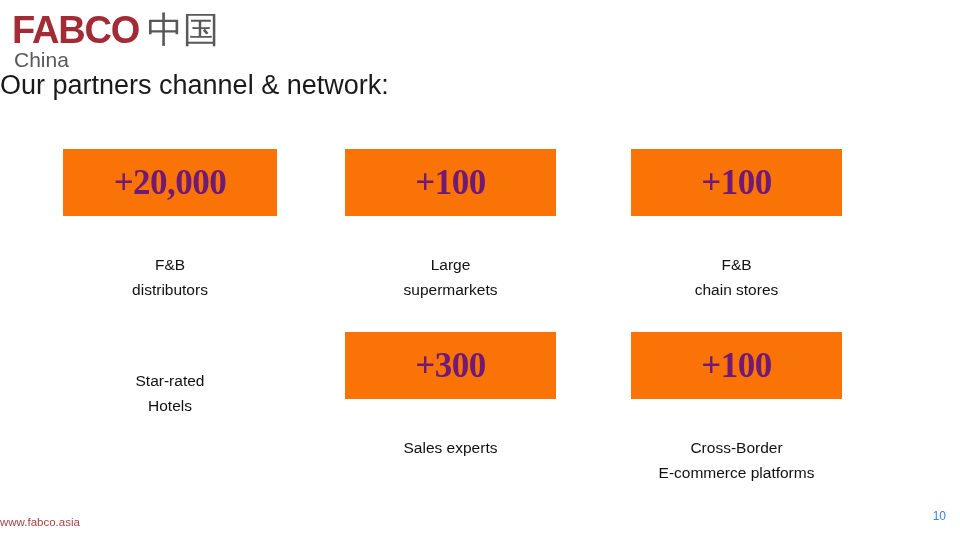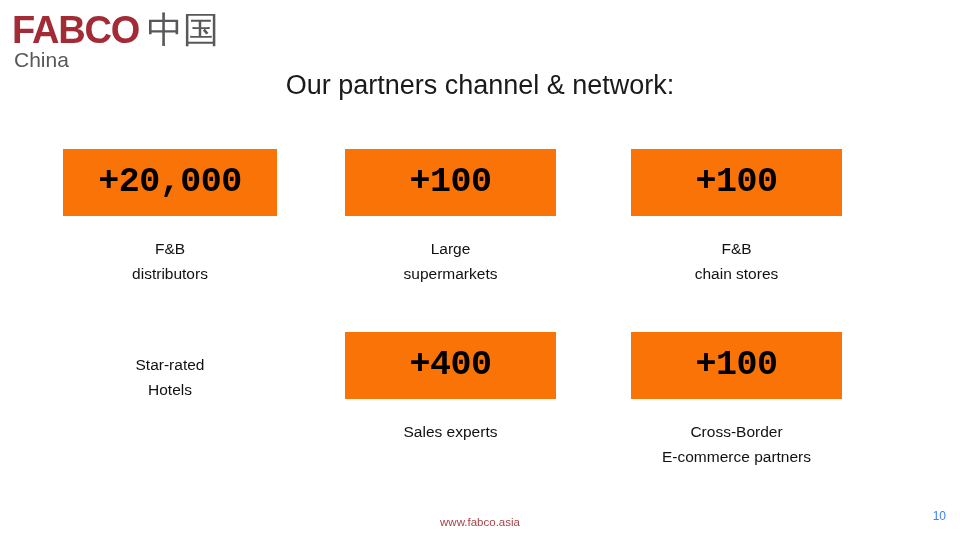--- a/index.html
+++ b/index.html
@@ -54,21 +54,21 @@
     margin-top: -1px;
     margin-left: 2px;
   }
 
   
   .slide-title {
     position: absolute;
     left: 0;
     top: 68px;
     width: 960px;
-    text-align: center;
+    text-align: left;
     font-size: 27px;
     line-height: 34px;
     color: #1a1a1a;
     font-family: "Liberation Sans", sans-serif;
   }
 
   
   .stat-grid {
     position: absolute;
     left: 0;
@@ -89,44 +89,43 @@
   .stat-cell.col-2 { left: 631px; width: 211px; }
 
   .stat-box {
     height: 67px;
     background: #F97306;
     display: flex;
     align-items: center;
     justify-content: center;
   }
   .stat-value {
-    font-family: Liberation Mono, monospace;
+    font-family: Liberation Serif, serif;
     font-weight: bold;
     font-size: 35px;
     line-height: 35px;
-    color: #000000;
+    color: #701a75;
     letter-spacing: -0.5px;
   }
   .stat-label {
-    margin-top: 20px;
+    margin-top: 36px;
     text-align: center;
     font-size: 15.5px;
     line-height: 25px;
     color: #111111;
     font-family: "Liberation Sans", sans-serif;
     white-space: pre-line;
   }
 
   
   .footer-url {
     position: absolute;
     left: 0;
     top: 515px;
     width: 960px;
-    text-align: center;
     font-size: 11.5px;
     line-height: 14px;
     color: #A6424A;
     font-family: "Liberation Sans", sans-serif;
   }
   .page-number {
     position: absolute;
     right: 14px;
     top: 509px;
     font-size: 12px;
@@ -174,29 +173,29 @@
     </div>
   </div>
 
   <div class="stat-row">
     <div class="stat-cell col-0">
       <div class="stat-label">Star-rated
 Hotels</div>
     </div>
     <div class="stat-cell col-1">
       <div class="stat-box">
-        <span class="stat-value">+400</span>
+        <span class="stat-value">+300</span>
       </div>
       <div class="stat-label">Sales experts</div>
     </div>
     <div class="stat-cell col-2">
       <div class="stat-box">
         <span class="stat-value">+100</span>
       </div>
       <div class="stat-label">Cross-Border
-E-commerce  partners</div>
+E-commerce  platforms</div>
     </div>
   </div>
 
 </div>
 
 <div class="footer-url">www.fabco.asia</div>
 <div class="page-number">10</div>
 
 </body></html>

